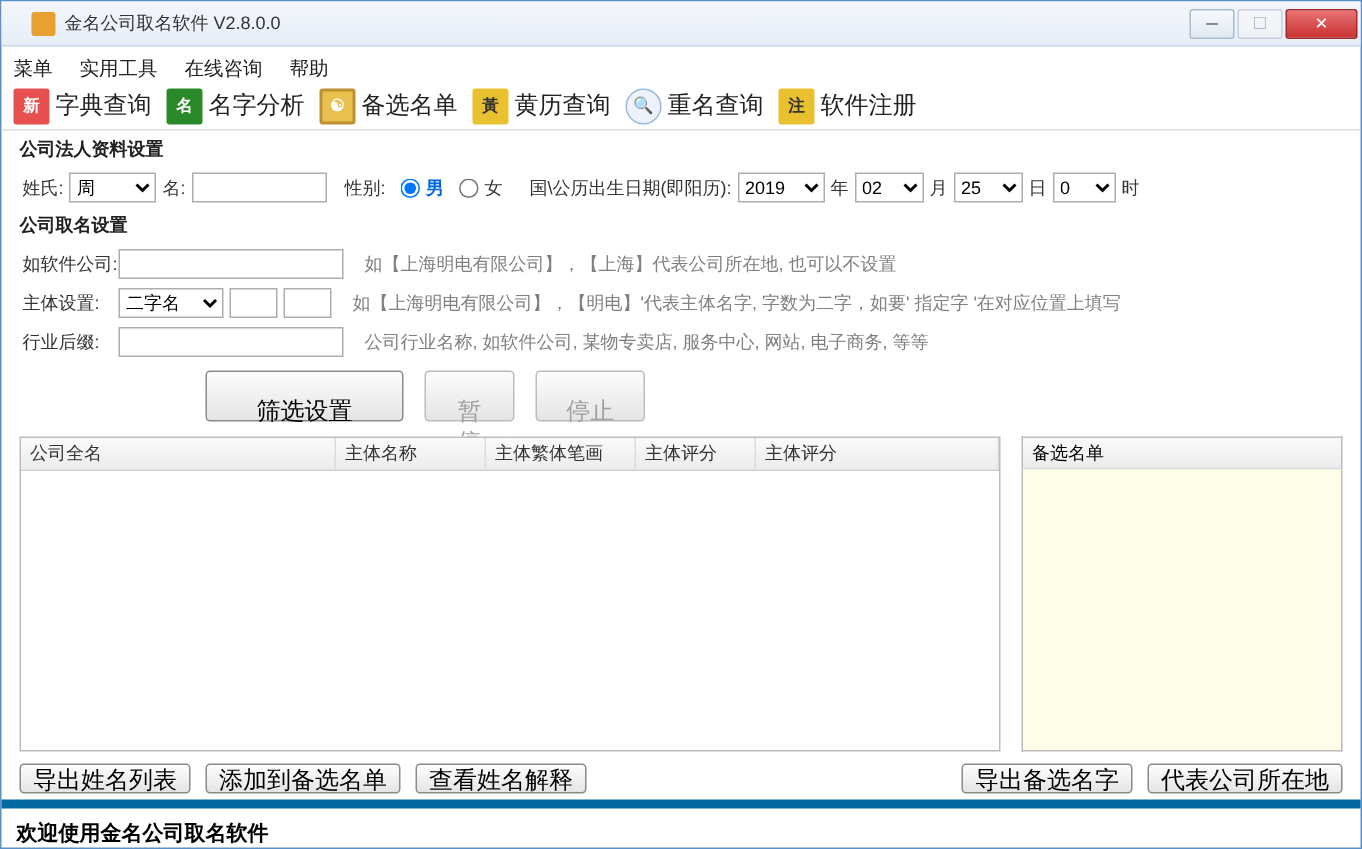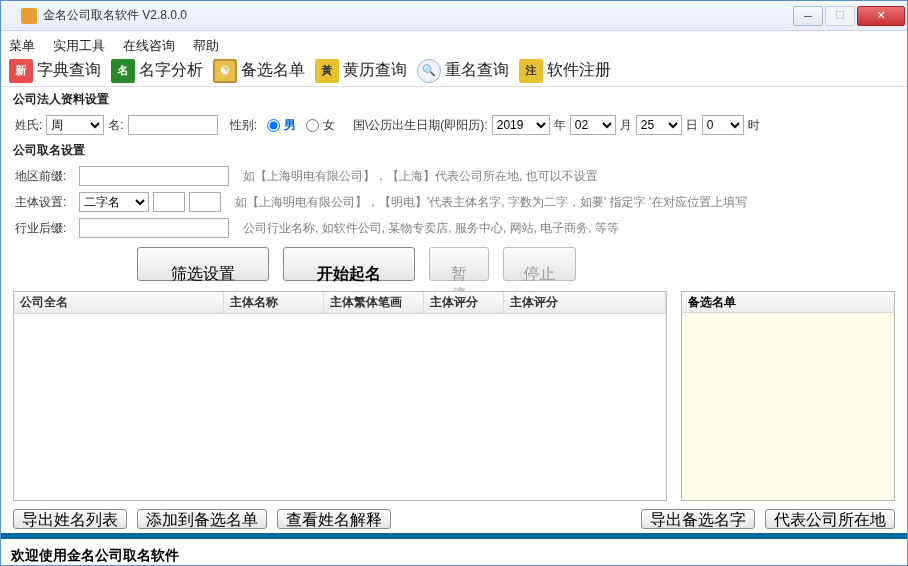--- a/index.html
+++ b/index.html
@@ -29,21 +29,21 @@
 input.txt { height: 20px; border: 1px solid #abadb3; padding: 0 2px; font-size: 12px; }
 select.sel { height: 20px; border: 1px solid #abadb3; font-size: 12px; background: #fff; }
 .hint { color: #808080; margin-left: 10px; }
 .radio { margin-left: 6px; }
 .big-btns { display: flex; gap: 14px; padding: 6px 14px 10px; align-items: center; }
 .btn { height: 32px; border: 1px solid #8a8a8a; background: linear-gradient(#fdfdfd,#e5e5e5); border-radius: 3px; font-size: 16px; padding: 16px 14px; cursor: pointer; }
 .btn.wide { width: 132px; }
 .btn.start { font-weight: bold; }
 .btn.small { height: 20px; font-size: 16px; padding: 0 8px; }
 .btn.disabled { color: #a0a0a0; border-color: #bcbcbc; }
-.content-area { display: flex; gap: 14px; padding: 0 12px; font-weight: bold; }
+.content-area { display: flex; gap: 14px; padding: 0 12px; }
 .table-wrap { flex: 1; border: 1px solid #bcbcbc; height: 210px; background: #fff; }
 .table-head { display: flex; background: linear-gradient(#fafafa,#ececec); border-bottom: 1px solid #cfcfcf; height: 22px; font-size: 12px; color: #333; }
 .th { padding: 2px 6px; border-right: 1px solid #dcdcdc; }
 .side-wrap { width: 214px; display: flex; flex-direction: column; }
 .side-head { height: 22px; background: linear-gradient(#fafafa,#ececec); border: 1px solid #bcbcbc; border-bottom: 1px solid #d6d6d6; font-size: 12px; padding: 2px 6px; }
 .side-body { flex: 1; background: #fdfde8; border: 1px solid #bcbcbc; border-top: none; }
 .bottom-btns { display: flex; padding: 8px 12px 4px; gap: 10px; align-items: center; }
 .bottom-btns .spacer { flex: 1; }
 .statusbar { padding: 8px 10px; font-size: 14px; font-weight: bold; color: #000; border-top: 6px solid #0369a1; }
 </style>
@@ -116,41 +116,40 @@
     <select class="sel" style="width:46px"><option>25</option></select>
     <span>日</span>
     <select class="sel" style="width:42px"><option>0</option></select>
     <span>时</span>
   </div>
 
   <div class="section">
       <div class="group-title">公司取名设置</div>
     </div>
   <div class="row">
-    <span class="lbl" style="width:60px">地区前缀:</span>
+    <span class="lbl" style="width:60px">如软件公司:</span>
     <input class="txt" style="width: 150px;">
     <span class="hint">如【上海明电有限公司】，【上海】代表公司所在地, 也可以不设置</span>
   </div>
   <div class="row">
     <span class="lbl" style="width:60px">主体设置:</span>
     <select class="sel" style="width:70px"><option>二字名</option></select>
     <input class="txt" style="width: 32px;">
     <input class="txt" style="width: 32px;">
     <span class="hint">如【上海明电有限公司】，【明电】'代表主体名字, 字数为二字，如要' 指定字 '在对应位置上填写</span>
   </div>
   <div class="row">
     <span class="lbl" style="width:60px">行业后缀:</span>
     <input class="txt" style="width: 150px;">
     <span class="hint">公司行业名称, 如软件公司, 某物专卖店, 服务中心, 网站, 电子商务, 等等</span>
   </div>
 
   <div class="big-btns">
     <span style="width:108px"></span>
     <button class="btn wide">筛选设置</button>
-    <button class="btn wide start">开始起名</button>
     <button class="btn disabled" style="width:60px">暂停</button>
     <button class="btn disabled" style="width:73px">停止</button>
   </div>
 
   <div class="content-area">
     <div class="table-wrap">
       <div class="table-head">
         <div class="th" style="width:210px">公司全名</div>
         <div class="th" style="width:100px">主体名称</div>
         <div class="th" style="width:100px">主体繁体笔画</div>

